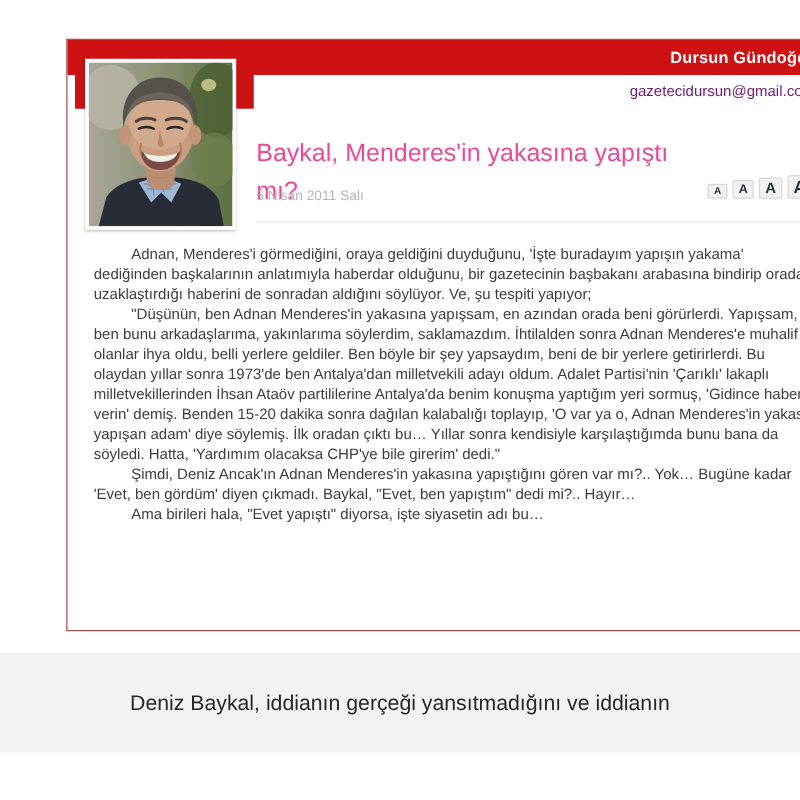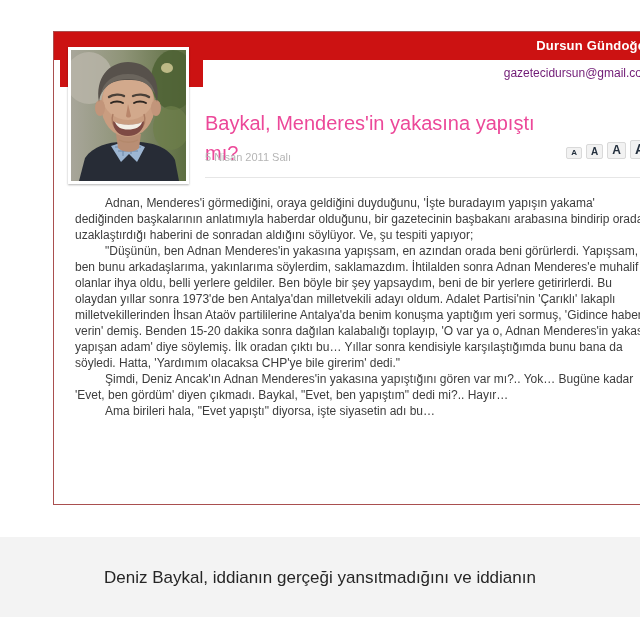--- a/index.html
+++ b/index.html
@@ -117,21 +117,21 @@
     line-height:16px;
     color:#3d3d3d;
     padding-bottom:10px;
   }
   .article-body p { text-indent:30px; }
   .article-body b { font-weight:normal;text-align:right; }
 
   
   .caption-banner {
     position:absolute;
-    left:0; top:537px;
+    left:0; top:522px;
     width:640px; height:80px;
     background:#f3f3f3;
     display:flex;
     flex-direction:column;
     justify-content:center;
     text-align:center;
   }
   .caption-banner div {
     font-size:17px;
     line-height:25px;

